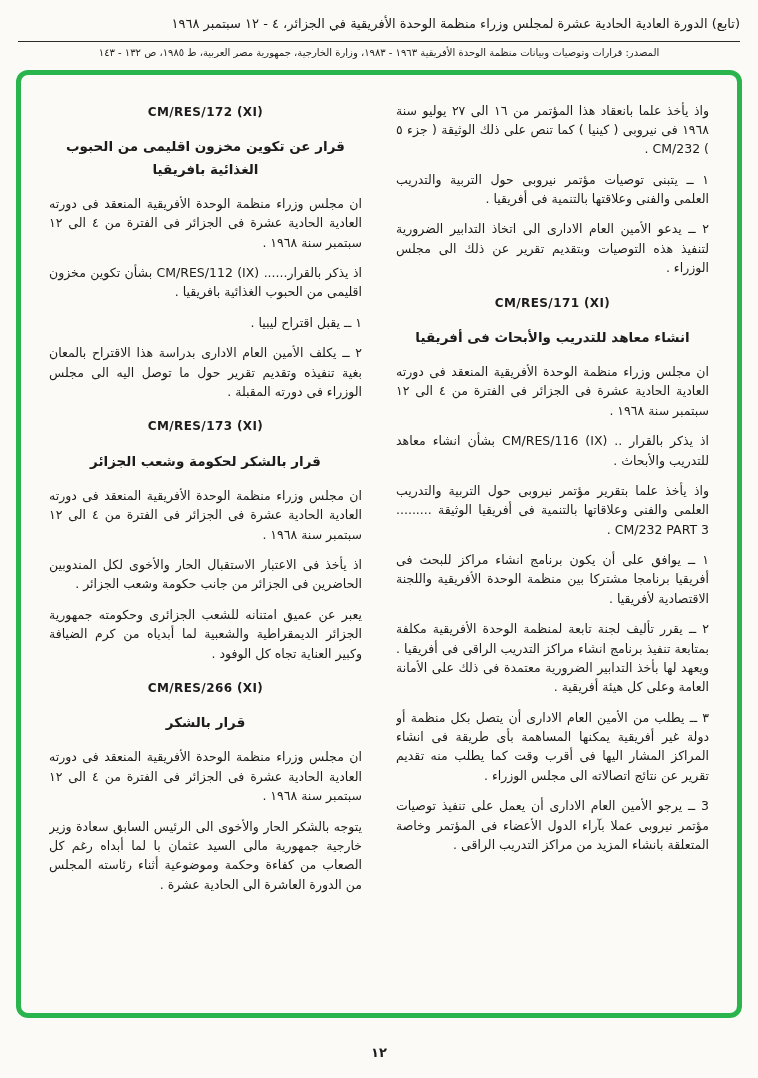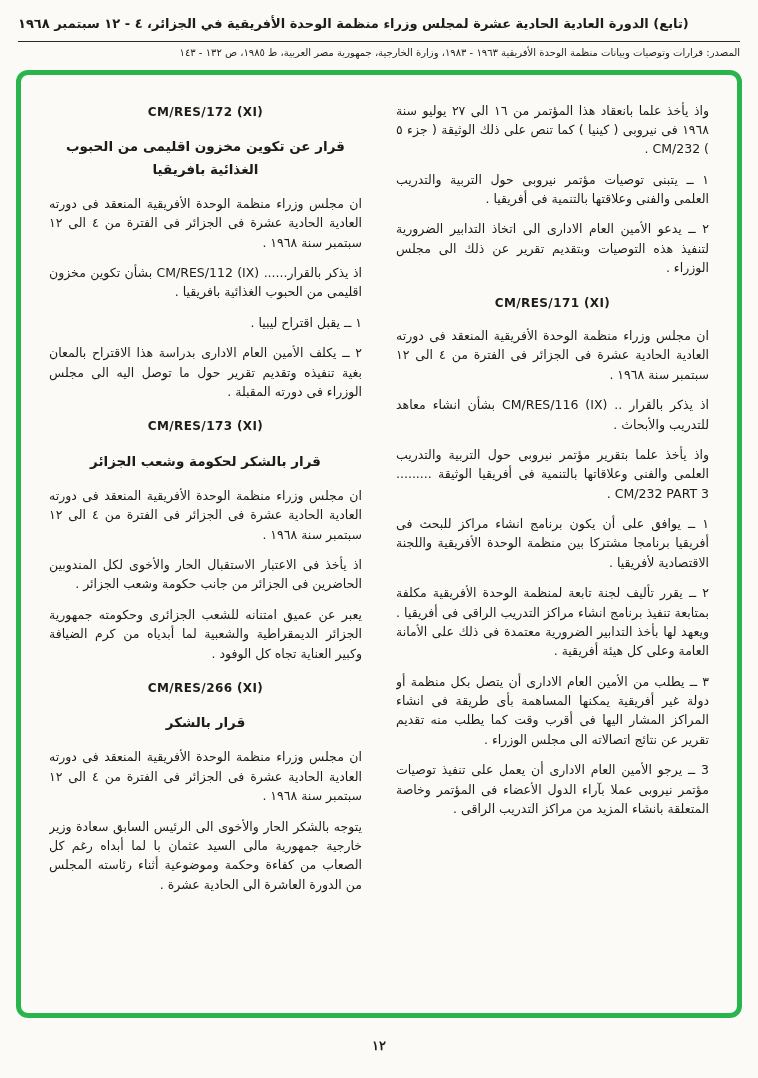--- a/index.html
+++ b/index.html
@@ -12,28 +12,29 @@
     margin: 0 auto;
     background: #fbfaf6;
     padding: 14px 10px 0;
     overflow: hidden;
     direction: rtl;
   }
 
   .doc-header { margin: 0 8px; }
   .header-line1 {
     font-size: 13px;
-    font-weight: bold;
-    text-align: left;
+    font-weight: normal;
+    text-align: right;
     line-height: 1.5;
     padding-bottom: 7px;
     border-bottom: 1.5px solid #2a2a2a;
   }
   .header-line2 {
     font-size: 10px;
+    text-align: center;
     margin-top: 5px;
     color: #222;
   }
 
   .green-box {
     margin: 12px 6px 0;
     height: 948px;
     border: 5px solid #2ab44e;
     border-radius: 12px;
     padding: 26px 28px 16px;
@@ -71,22 +72,21 @@
     text-align: center;
     font-weight: bold;
     font-size: 12px;
     letter-spacing: 0.4px;
     margin: 16px 0 14px;
   }
   .block.ref:first-child { margin-top: 2px; }
 
   .page-footer {
     text-align: center;
-    padding-top: 18px;
-    font-family: Liberation Serif, serif;
+    padding-top: 24px;
   }
   .page-number {
     font-size: 13px;
     font-weight: bold;
     letter-spacing: 2px;
   }
 </style>
 </head>
 <body>
 
@@ -97,20 +97,21 @@
     <div class="header-line2">المصدر: قرارات وتوصيات وبيانات منظمة الوحدة الأفريقية ١٩٦٣ - ١٩٨٣، وزارة الخارجية، جمهورية مصر العربية، ط ١٩٨٥، ص ١٣٢ - ١٤٣</div>
   </header>
 
   <div class="green-box" style="border-color: rgb(42, 180, 78);">
     <div class="columns">
       <div class="column" id="col-right">
           <p class="block para">واذ يأخذ علما بانعقاد هذا المؤتمر من ١٦ الى ٢٧ يوليو سنة ١٩٦٨ فى نيروبى ( كينيا ) كما تنص على ذلك الوثيقة ( جزء ٥ ) CM/232 .</p>
           <p class="block para">١ ــ يتبنى توصيات مؤتمر نيروبى حول التربية والتدريب العلمى والفنى وعلاقتها بالتنمية فى أفريقيا .</p>
           <p class="block para">٢ ــ يدعو الأمين العام الادارى الى اتخاذ التدابير الضرورية لتنفيذ هذه التوصيات وبتقديم تقرير عن ذلك الى مجلس الوزراء .</p>
           <p class="block ref">CM/RES/171 (XI)</p>
+          <p class="block heading">انشاء معاهد للتدريب والأبحاث فى أفريقيا</p>
           <p class="block para">ان مجلس وزراء منظمة الوحدة الأفريقية المنعقد فى دورته العادية الحادية عشرة فى الجزائر فى الفترة من ٤ الى ١٢ سبتمبر سنة ١٩٦٨ .</p>
           <p class="block para">اذ يذكر بالقرار .. CM/RES/116 (IX) بشأن انشاء معاهد للتدريب والأبحاث .</p>
           <p class="block para">واذ يأخذ علما بتقرير مؤتمر نيروبى حول التربية والتدريب العلمى والفنى وعلاقاتها بالتنمية فى أفريقيا الوثيقة ......... CM/232 PART 3 .</p>
           <p class="block para">١ ــ يوافق على أن يكون برنامج انشاء مراكز للبحث فى أفريقيا برنامجا مشتركا بين منظمة الوحدة الأفريقية واللجنة الاقتصادية لأفريقيا .</p>
           <p class="block para">٢ ــ يقرر تأليف لجنة تابعة لمنظمة الوحدة الأفريقية مكلفة بمتابعة تنفيذ برنامج انشاء مراكز التدريب الراقى فى أفريقيا . ويعهد لها بأخذ التدابير الضرورية معتمدة فى ذلك على الأمانة العامة وعلى كل هيئة أفريقية .</p>
           <p class="block para">٣ ــ يطلب من الأمين العام الادارى أن يتصل بكل منظمة أو دولة غير أفريقية يمكنها المساهمة بأى طريقة فى انشاء المراكز المشار اليها فى أقرب وقت كما يطلب منه تقديم تقرير عن نتائج اتصالاته الى مجلس الوزراء .</p>
           <p class="block para">3 ــ يرجو الأمين العام الادارى أن يعمل على تنفيذ توصيات مؤتمر نيروبى عملا بآراء الدول الأعضاء فى المؤتمر وخاصة المتعلقة بانشاء المزيد من مراكز التدريب الراقى .</p>
         </div>
       <div class="column" id="col-left">
           <p class="block ref">CM/RES/172 (XI)</p>

